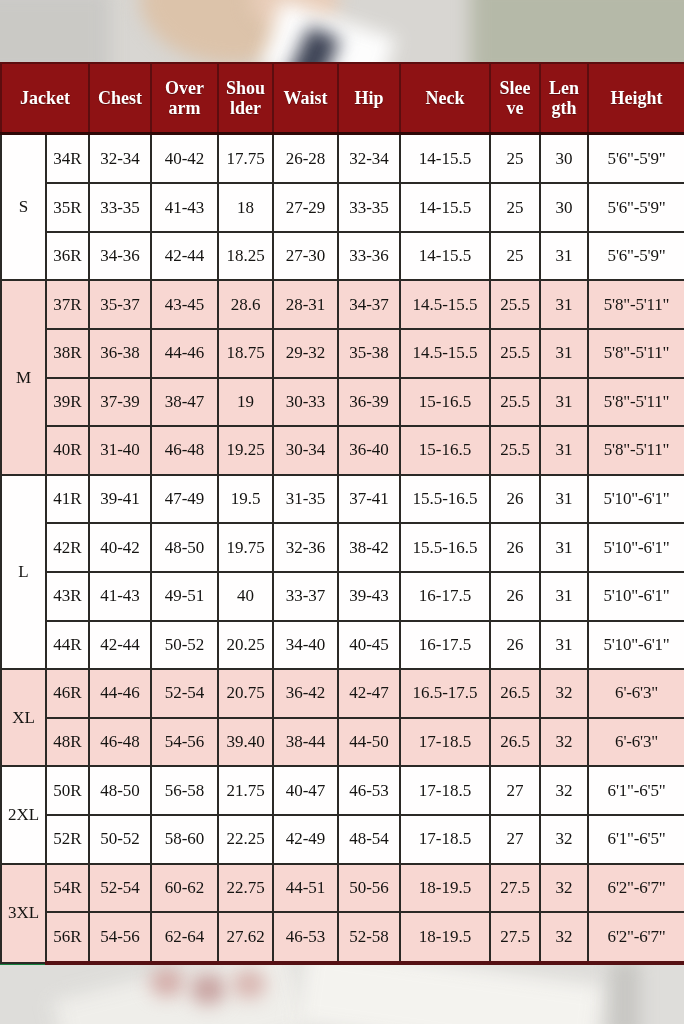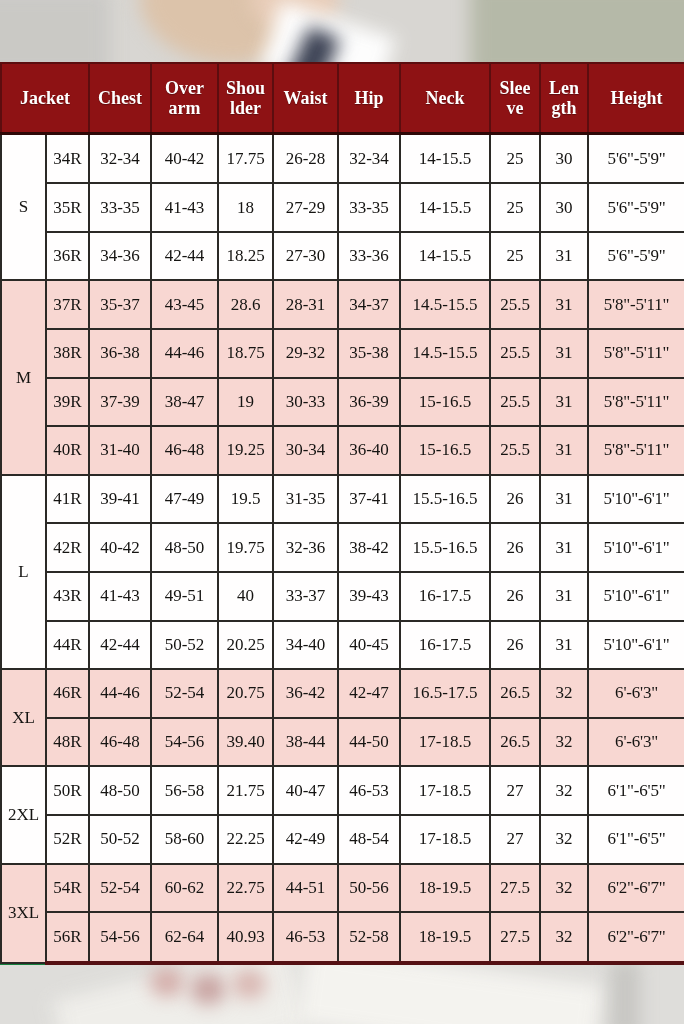--- a/index.html
+++ b/index.html
@@ -292,21 +292,21 @@
           <td class="pink">50-56</td>
           <td class="pink">18-19.5</td>
           <td class="pink sleeve">27.5</td>
           <td class="pink">32</td>
           <td class="pink height-col">6'2"-6'7"</td>
         </tr>
         <tr>
           <td class="pink">56R</td>
           <td class="pink">54-56</td>
           <td class="pink">62-64</td>
-          <td class="pink">40.93</td>
+          <td class="pink">27.62</td>
           <td class="pink">46-53</td>
           <td class="pink">52-58</td>
           <td class="pink">18-19.5</td>
           <td class="pink sleeve">27.5</td>
           <td class="pink">32</td>
           <td class="pink height-col">6'2"-6'7"</td>
         </tr>
       </tbody>
   </table>
 

